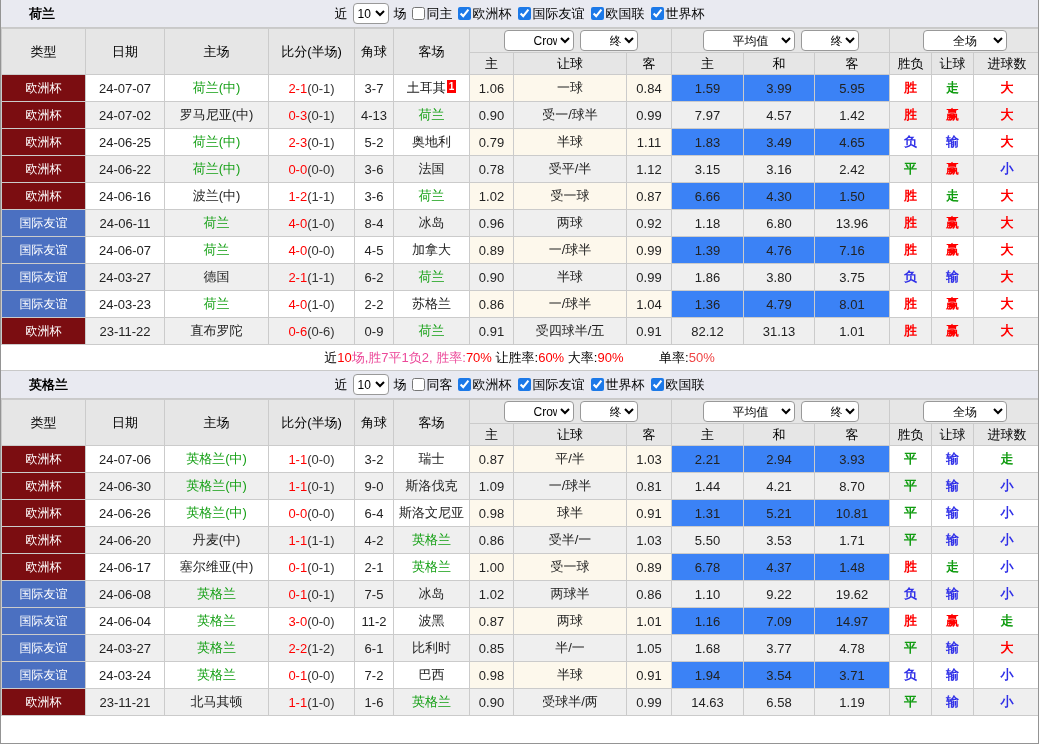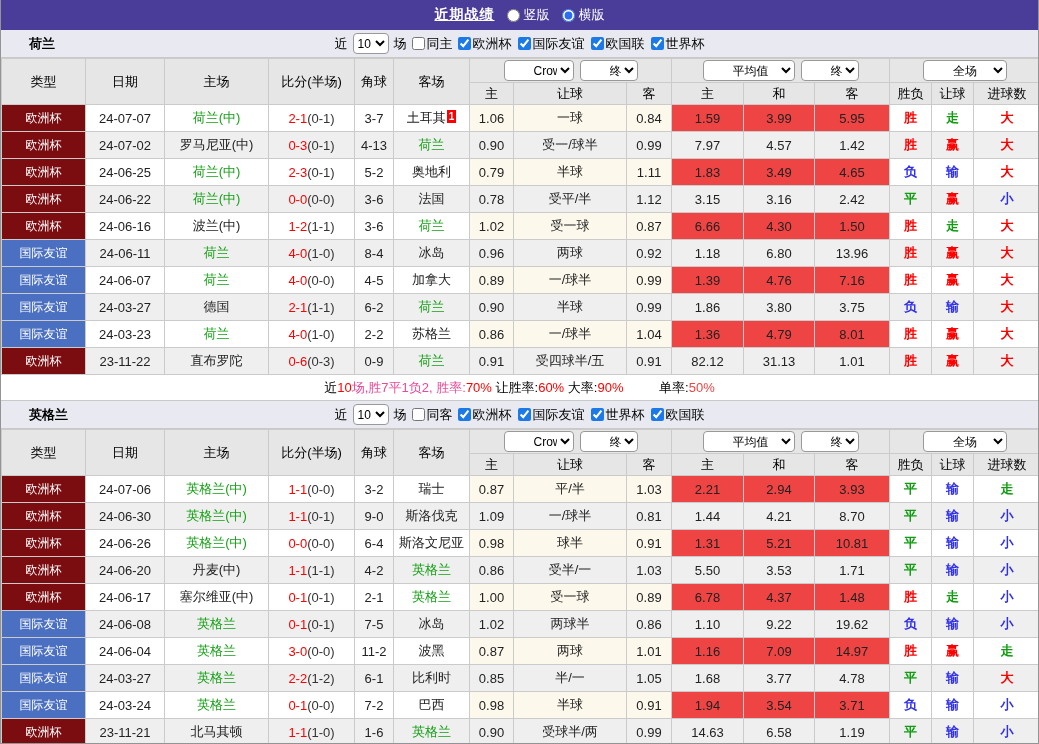--- a/index.html
+++ b/index.html
@@ -23,48 +23,37 @@
   table{border-collapse:collapse;table-layout:fixed;width:1039px;font-size:13px;color:#222;}
   th,td{border:1px solid #cbcbcb;text-align:center;padding:0;overflow:hidden;white-space:nowrap;}
   thead th{background:#e6e6e6;font-weight:normal;color:#000;}
   tr.ctrl-row th{height:23px;}
   tr.sub-row th{height:21px;}
   .hdr-select{font-size:12px;height:21px;border:1px solid #999;border-radius:4px;background:#fff;margin:0 3px;padding-left:25px;}
   .sel-bookmaker{width:70px;} .sel-index{width:58px;} .sel-average{width:92px;} .sel-scope{width:84px;}
   tbody td{height:26px;}
   tbody tr.alt td{background:#efefef;}
   tbody td.crow{background:#fdf8ec;}
-  tbody td.avg{background:#ef4444;}
+  tbody td.avg{background:#3b82f6;}
   tbody tr.alt td.res{background:#efefef;}
   tbody tr:not(.alt) td.res{background:#fff;}
   td.c-type{color:#fff;font-size:12px;}
   .ft{color:#ff0000;} .ht{color:#333;}
   td.res{font-weight:bold;}
   .badge{display:inline-block;background:#ff0000;color:#fff;font-size:10px;line-height:13px;
          padding:0 2px;margin-left:1px;vertical-align:2px;font-weight:bold;}
   
   .summary{height:25px;display:flex;align-items:center;justify-content:center;background:#fff;
            border-bottom:1px solid #c9c9c9;font-size:13px;}
 </style>
 </head>
 <body>
 
 <div class="page">
 
-  <div class="topbar">
-    <span class="topbar-title">近期战绩</span>
-    <label class="radio-wrap">
-      <input type="radio" name="layout" class="layout-radio" style="">
-      <span>竖版</span>
-    </label>
-    <label class="radio-wrap">
-      <input type="radio" name="layout" class="layout-radio" checked="" style="">
-      <span>横版</span>
-    </label>
-  </div>
 
   <section>
     <div class="section-bar">
       <span class="team-name">荷兰</span>
       <span>近</span>
       <select class="count-select">
         <option>10</option>
       </select>
       <span>场</span>
       <label class="chk">
@@ -290,21 +279,21 @@
     <td class="avg">4.79</td>
     <td class="avg">8.01</td>
     <td class="res" style="color: rgb(255, 0, 0);">胜</td>
     <td class="res" style="color: rgb(255, 0, 0);">赢</td>
     <td class="res" style="color: rgb(255, 0, 0);">大</td>
   </tr>
           <tr class="alt">
     <td class="c-type" style="background: rgb(123, 13, 17);">欧洲杯</td>
     <td>23-11-22</td>
     <td>直布罗陀</td>
-    <td><span class="ft">0-6</span><span class="ht">(0-3)</span></td>
+    <td><span class="ft">0-6</span><span class="ht">(0-6)</span></td>
     <td>0-9</td>
     <td><span style="color: rgb(21, 160, 21);">荷兰</span></td>
     <td class="crow">0.91</td>
     <td class="crow">受四球半/五</td>
     <td class="crow">0.91</td>
     <td class="avg">82.12</td>
     <td class="avg">31.13</td>
     <td class="avg">1.01</td>
     <td class="res" style="color: rgb(255, 0, 0);">胜</td>
     <td class="res" style="color: rgb(255, 0, 0);">赢</td>

